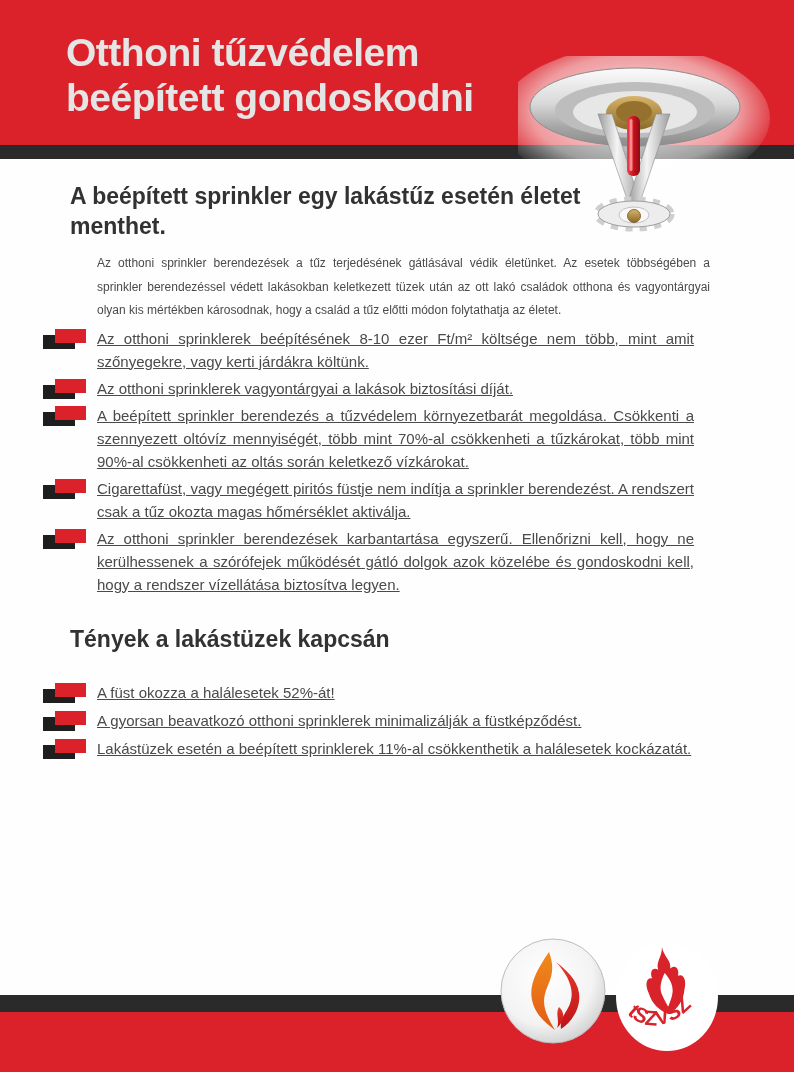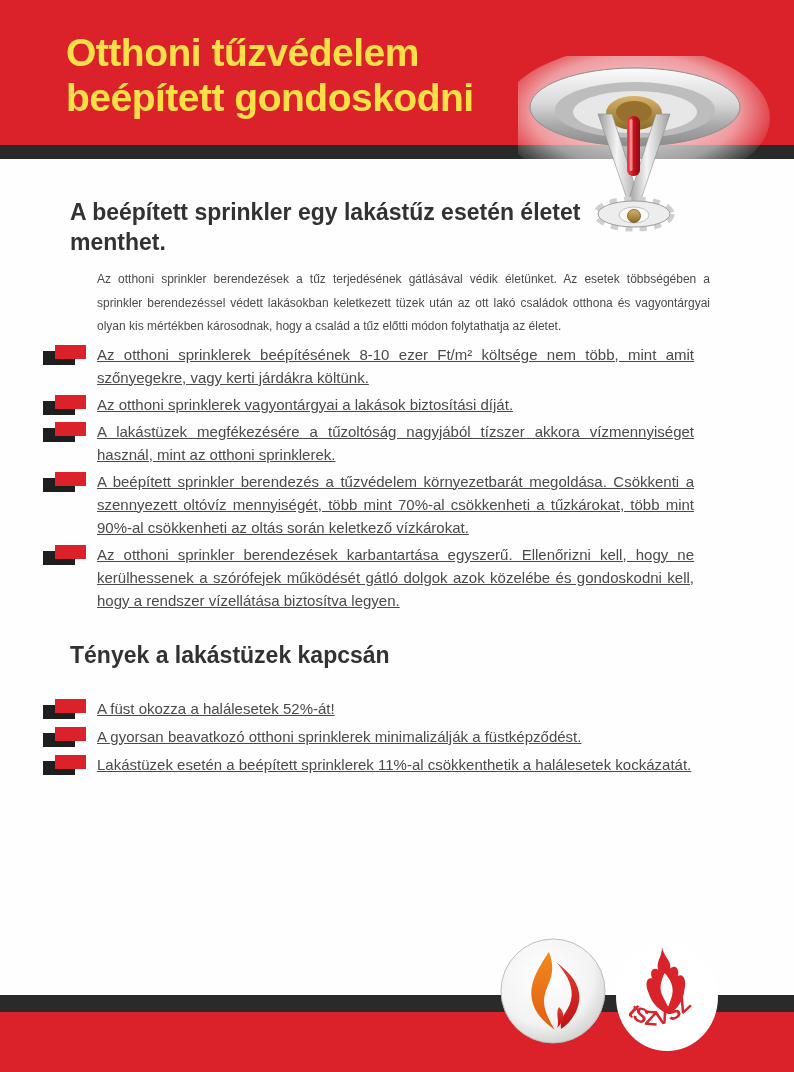--- a/index.html
+++ b/index.html
@@ -2,26 +2,26 @@
 <html><head>
 <meta charset="utf-8">
 <style>
   html,body{margin:0;padding:0;background:#e8e8e8;}
   .page{
     position:relative;width:794px;height:1072px;background:#fefefe;
     overflow:hidden;font-family:"Liberation Sans",sans-serif;margin:0 auto;
   }
   
   .header{position:absolute;left:0;top:0;width:794px;height:145px;background:#DB222A;}
-  .title{position:absolute;left:66px;top:30px;color:#fde047;font-weight:bold;
+  .title{position:absolute;left:66px;top:30px;color:#e5e5e5;font-weight:bold;
          font-size:39px;line-height:45px;letter-spacing:-0.5px;}
   .stripe{position:absolute;left:0;top:145px;width:794px;height:14px;background:#2A2A2A;}
   .sprinkler{position:absolute;left:518px;top:56px;width:276px;height:186px;z-index:3;}
   
-  .content{position:absolute;left:0;top:159px;width:794px;color:#4A4A4A;}
+  .content{position:absolute;left:0;top:143px;width:794px;color:#4A4A4A;}
   h1,h2{margin:0;color:#323232;font-size:23px;line-height:30px;font-weight:bold;}
   h1{margin:38px 0 0 70px;width:540px;}
   h2{margin:28px 0 16px 70px;width:620px;}
   .intro{margin:11px 0 0 97px;width:613px;font-size:12px;line-height:23.5px;
          text-align:justify;}
   ul.blist{list-style:none;margin:4px 0 0 43px;padding:0;width:667px;}
   ul.blist.facts{margin-top:27px;}
   ul.blist li{position:relative;padding-left:54px;margin:0 16px 4px 0;
               font-size:15px;line-height:23px;text-align:justify;text-decoration:underline;}
   ul.blist.facts li{margin-bottom:5px;text-align:left;}
@@ -110,34 +110,34 @@
             <span class="b-black"></span>
             <span class="b-red"></span>
           </span>
         <span>Az otthoni sprinklerek vagyontárgyai a lakások biztosítási díját.</span>
       </li>
       <li>
         <span class="bullet">
             <span class="b-black"></span>
             <span class="b-red"></span>
           </span>
-        <span>A lakástüzek megfékezésére a tűzoltóság nagyjából tízszer akkora vízmennyiséget használ, mint az otthoni sprinklerek.</span>
       </li>
       <li>
         <span class="bullet">
             <span class="b-black"></span>
             <span class="b-red"></span>
           </span>
         <span>A beépített sprinkler berendezés a tűzvédelem környezetbarát megoldása. Csökkenti a szennyezett oltóvíz mennyiségét, több mint 70%-al csökkenheti a tűzkárokat, több mint 90%-al csökkenheti az oltás során keletkező vízkárokat.</span>
       </li>
       <li>
         <span class="bullet">
             <span class="b-black"></span>
             <span class="b-red"></span>
           </span>
+        <span>Cigarettafüst, vagy megégett piritós füstje nem indítja a sprinkler berendezést. A rendszert csak a tűz okozta magas hőmérséklet aktiválja.</span>
       </li>
       <li>
         <span class="bullet">
             <span class="b-black"></span>
             <span class="b-red"></span>
           </span>
         <span>Az otthoni sprinkler berendezések karbantartása egyszerű. Ellenőrizni kell, hogy ne kerülhessenek a szórófejek működését gátló dolgok azok közelébe és gondoskodni kell, hogy a rendszer vízellátása biztosítva legyen.</span>
       </li>
     </ul>
 

